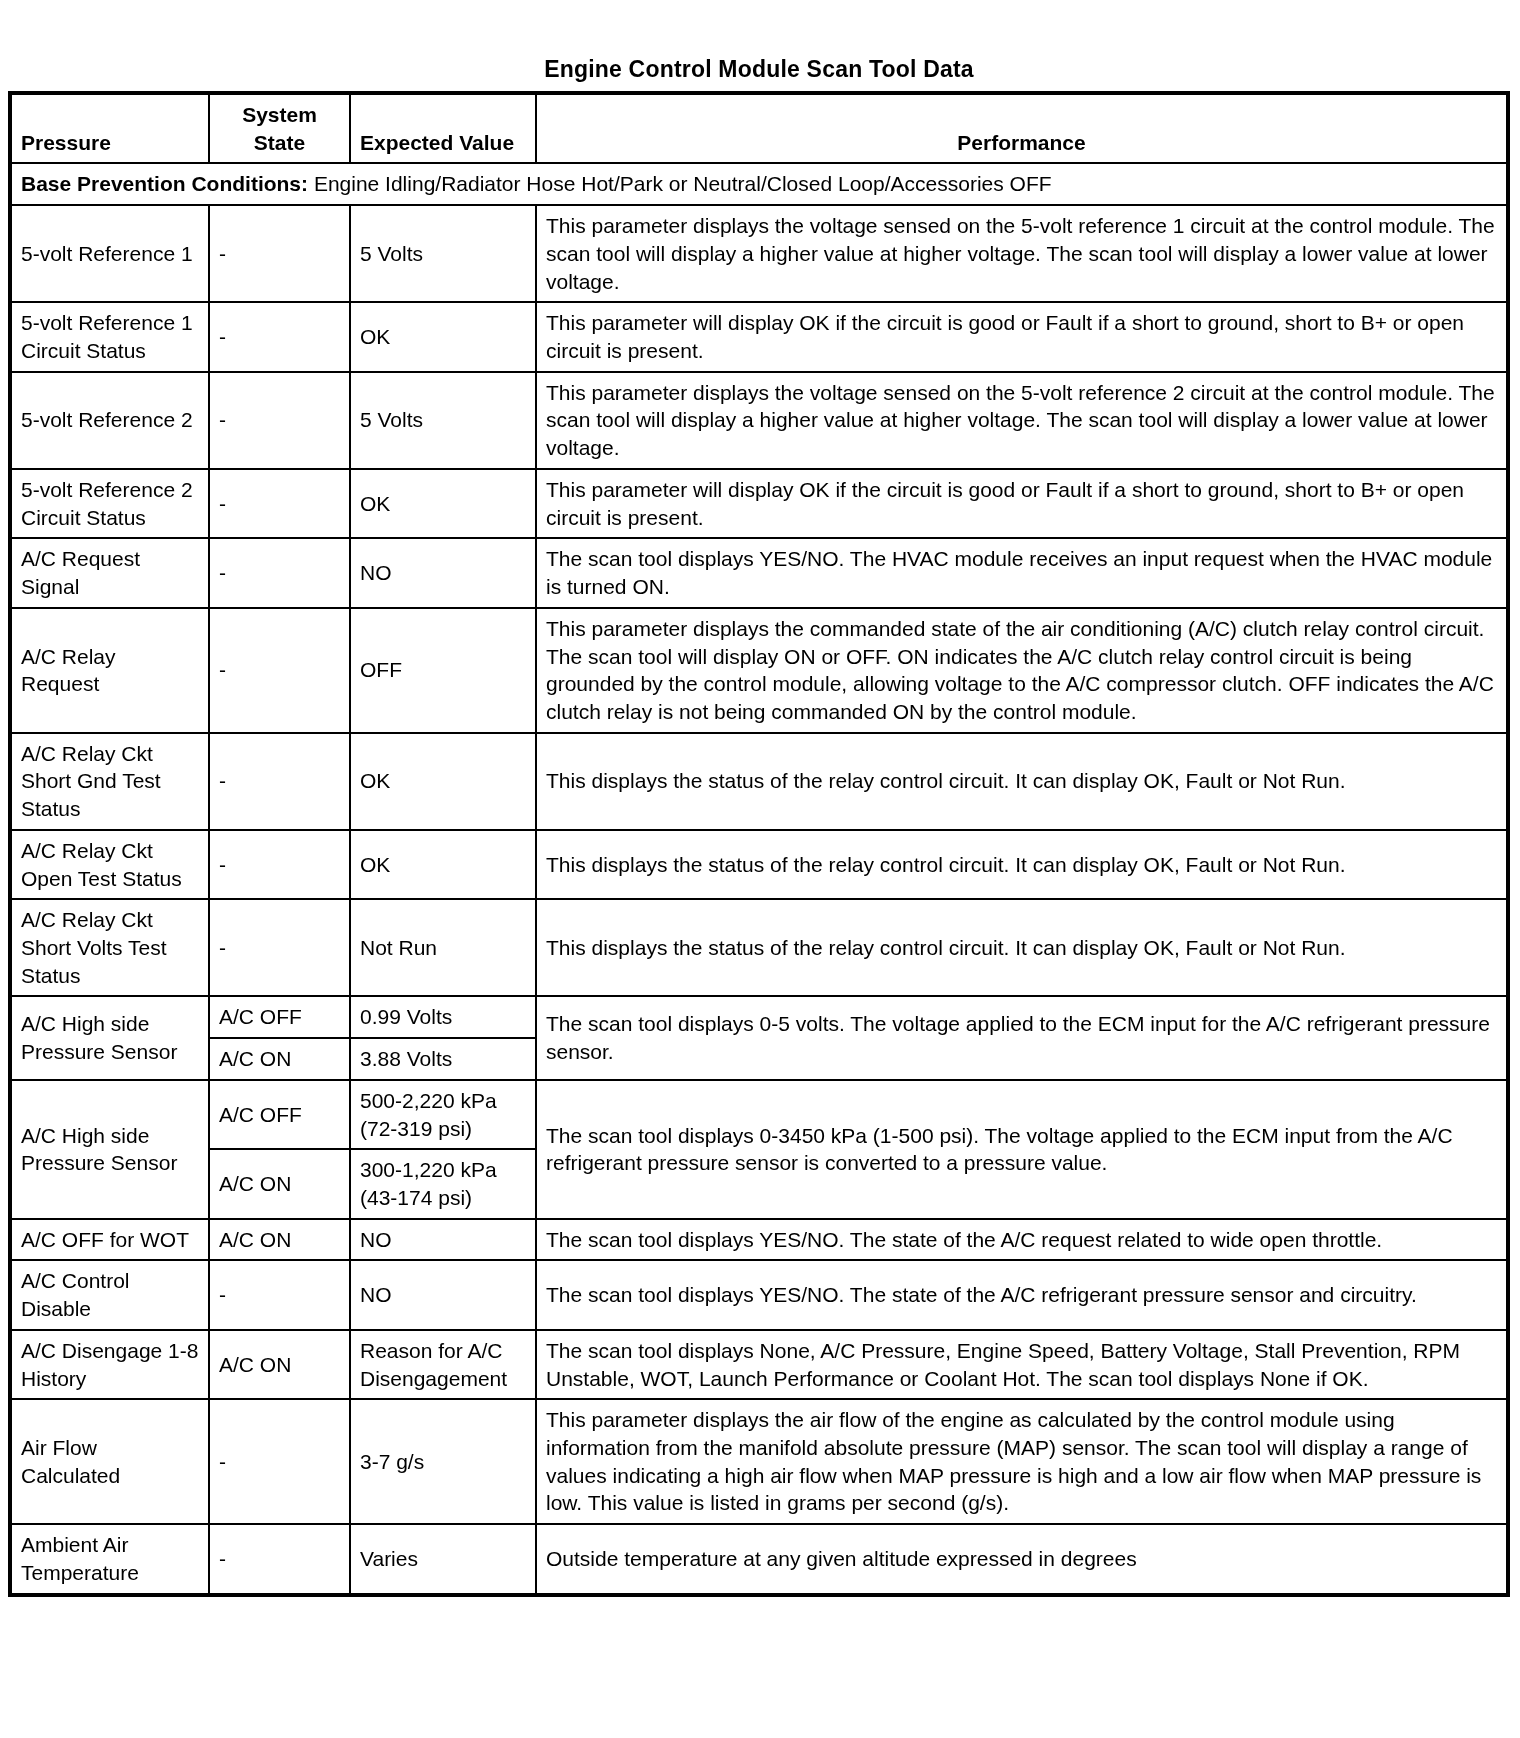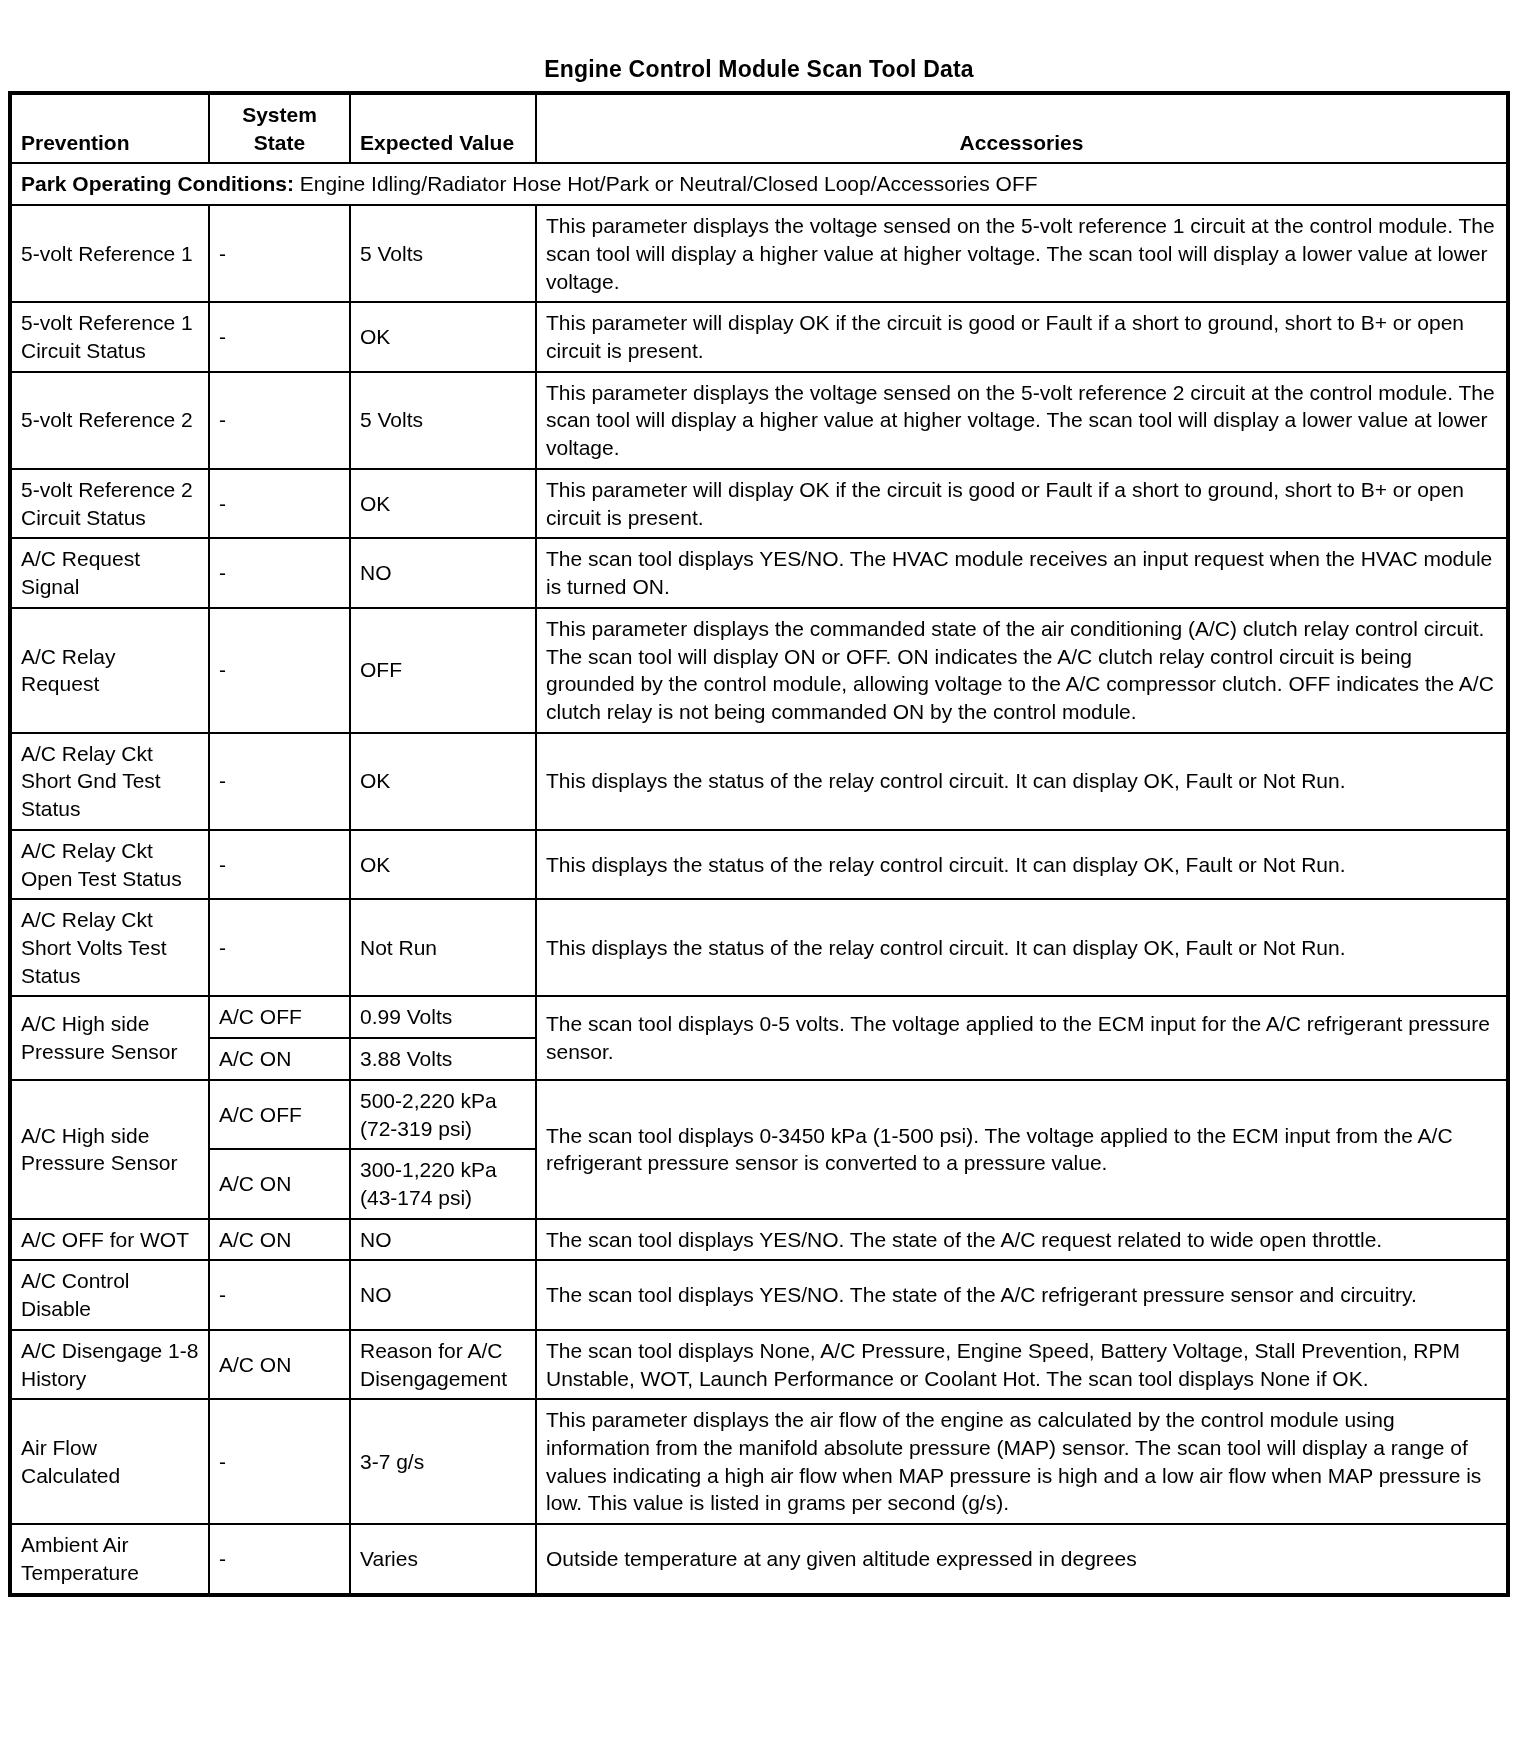--- a/index.html
+++ b/index.html
@@ -58,28 +58,28 @@
   <table class="scan-table">
     <colgroup>
       <col style="width:199px">
       <col style="width:141px">
       <col style="width:186px">
       <col>
     </colgroup>
 
     <tbody>
         <tr>
-      <th>Prevention</th>
+      <th>Pressure</th>
       <th class="center">System State</th>
       <th>Expected Value</th>
-      <th class="center">Accessories</th>
+      <th class="center">Performance</th>
     </tr>
 
     <tr class="section-row">
-      <td colspan="4"><span class="section-bold">Park Operating Conditions:</span><span> Engine Idling/Radiator Hose Hot/Park or Neutral/Closed Loop/Accessories OFF</span></td>
+      <td colspan="4"><span class="section-bold">Base Prevention Conditions:</span><span> Engine Idling/Radiator Hose Hot/Park or Neutral/Closed Loop/Accessories OFF</span></td>
     </tr>
 
     <tr>
       <td>5-volt Reference 1</td>
       <td>-</td>
       <td>5 Volts</td>
       <td>This parameter displays the voltage sensed on the 5-volt reference 1 circuit at the control module. The scan tool will display a higher value at higher voltage. The scan tool will display a lower value at lower voltage.</td>
     </tr>
 
     <tr>

